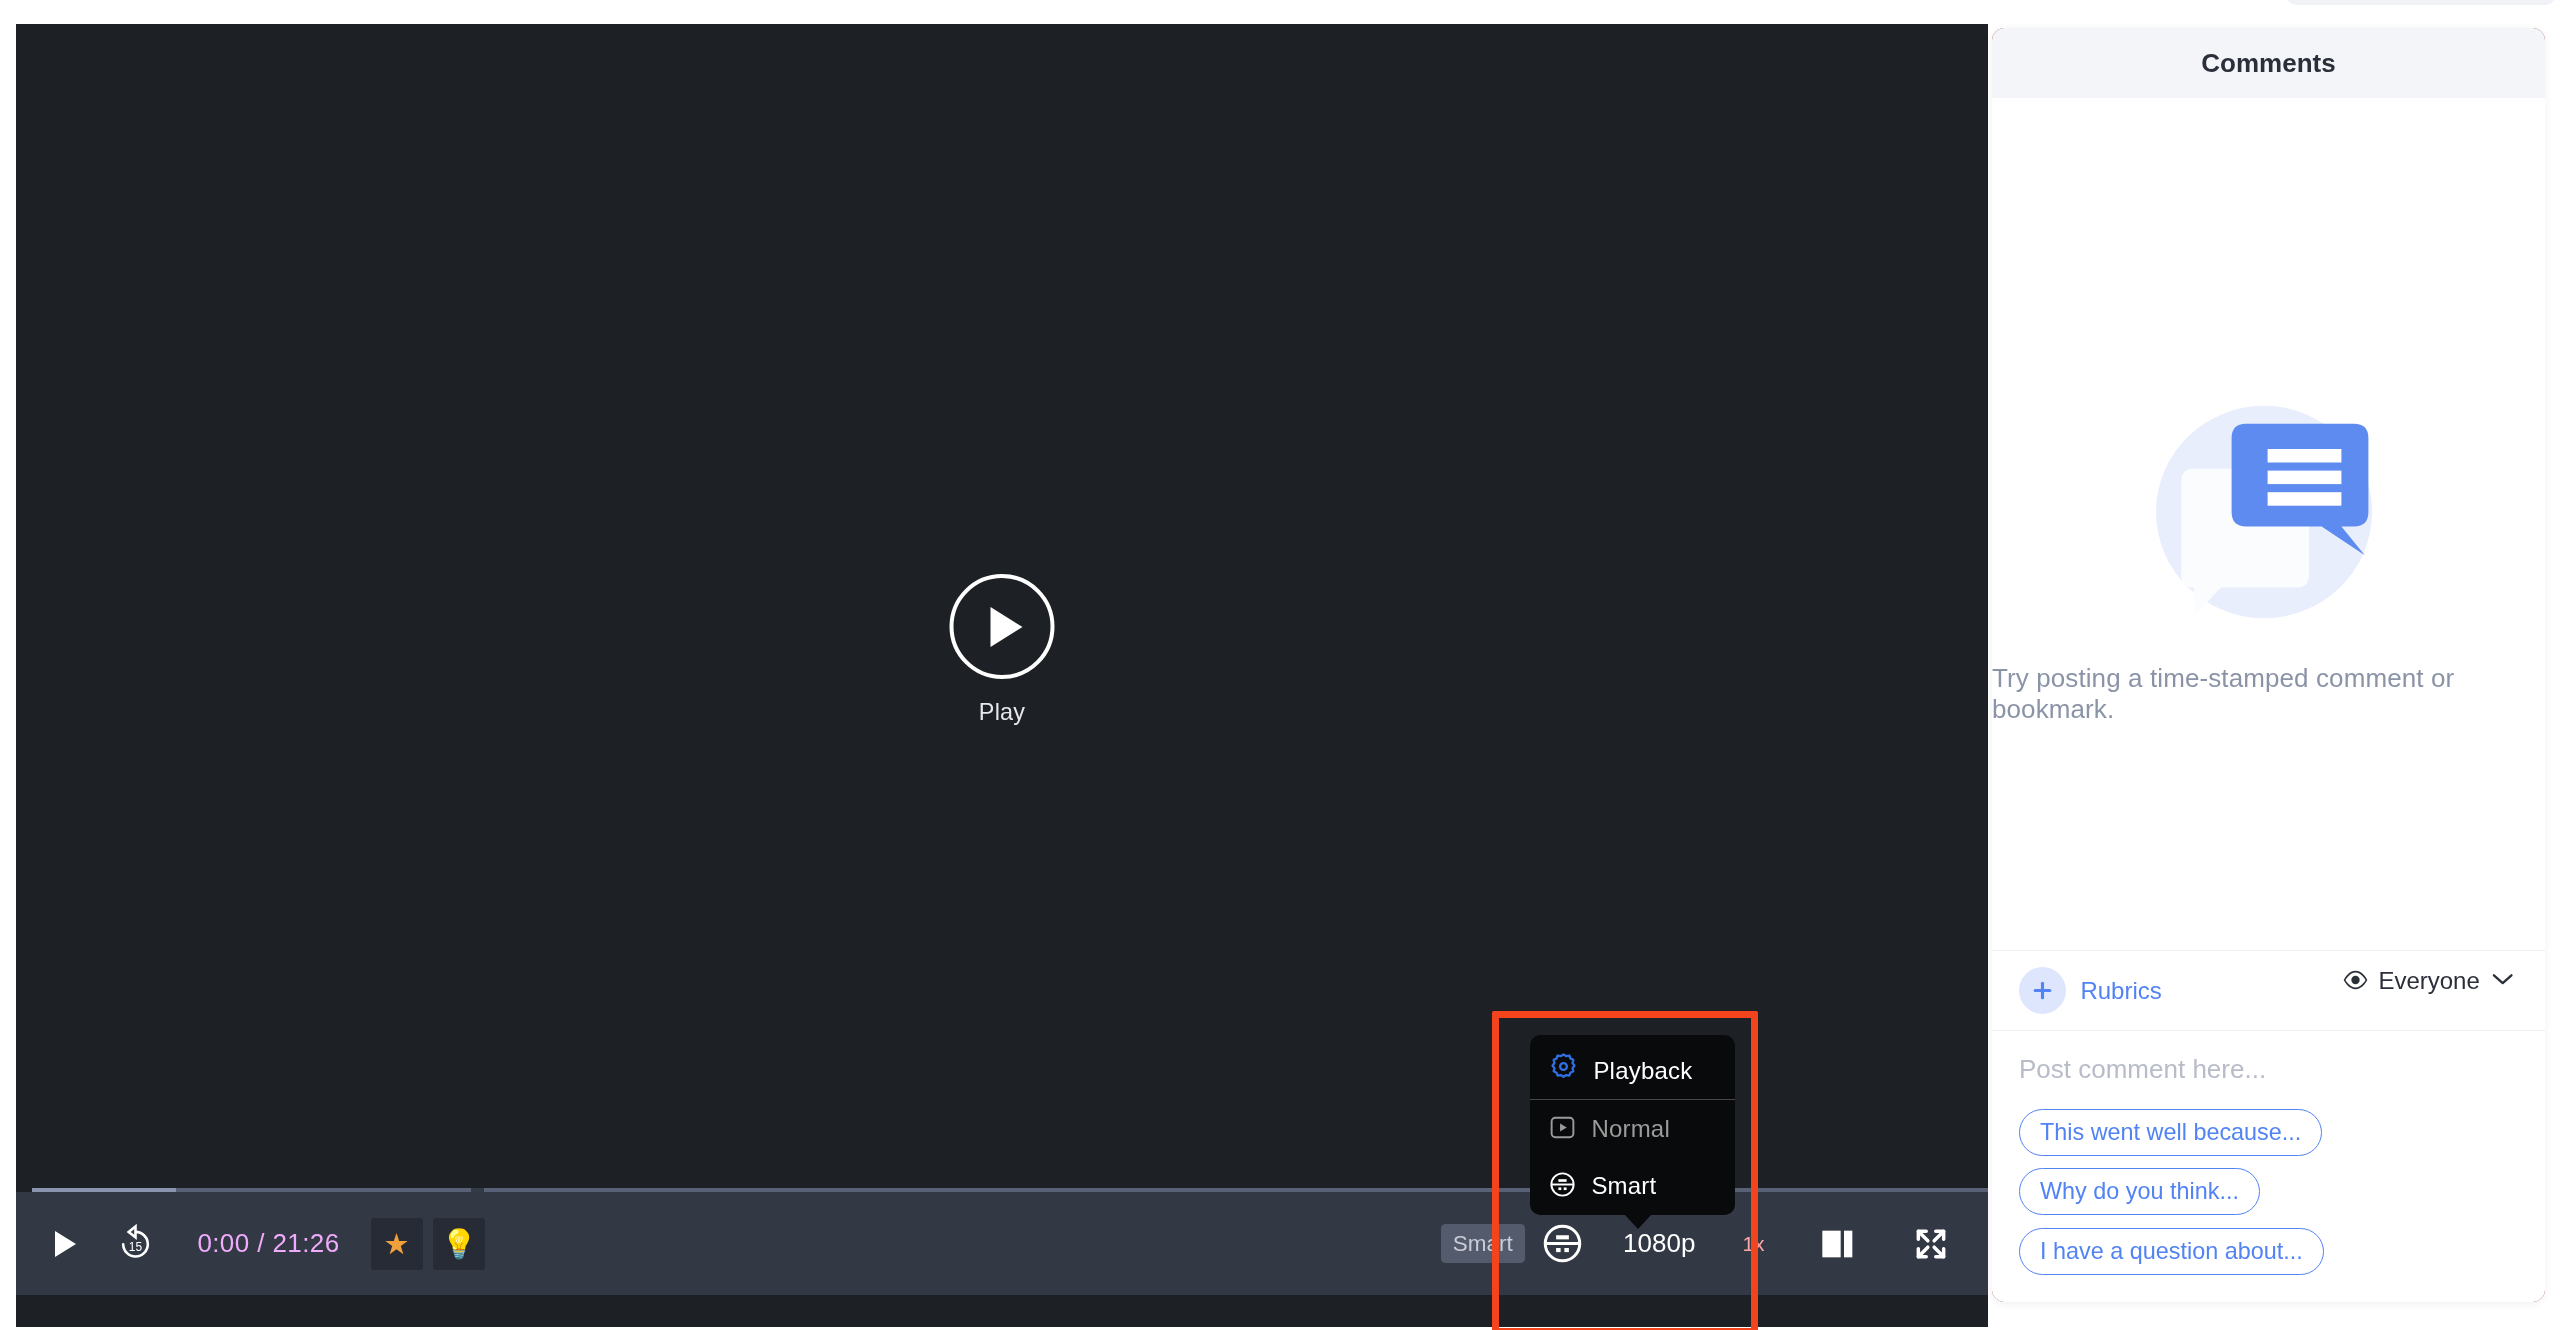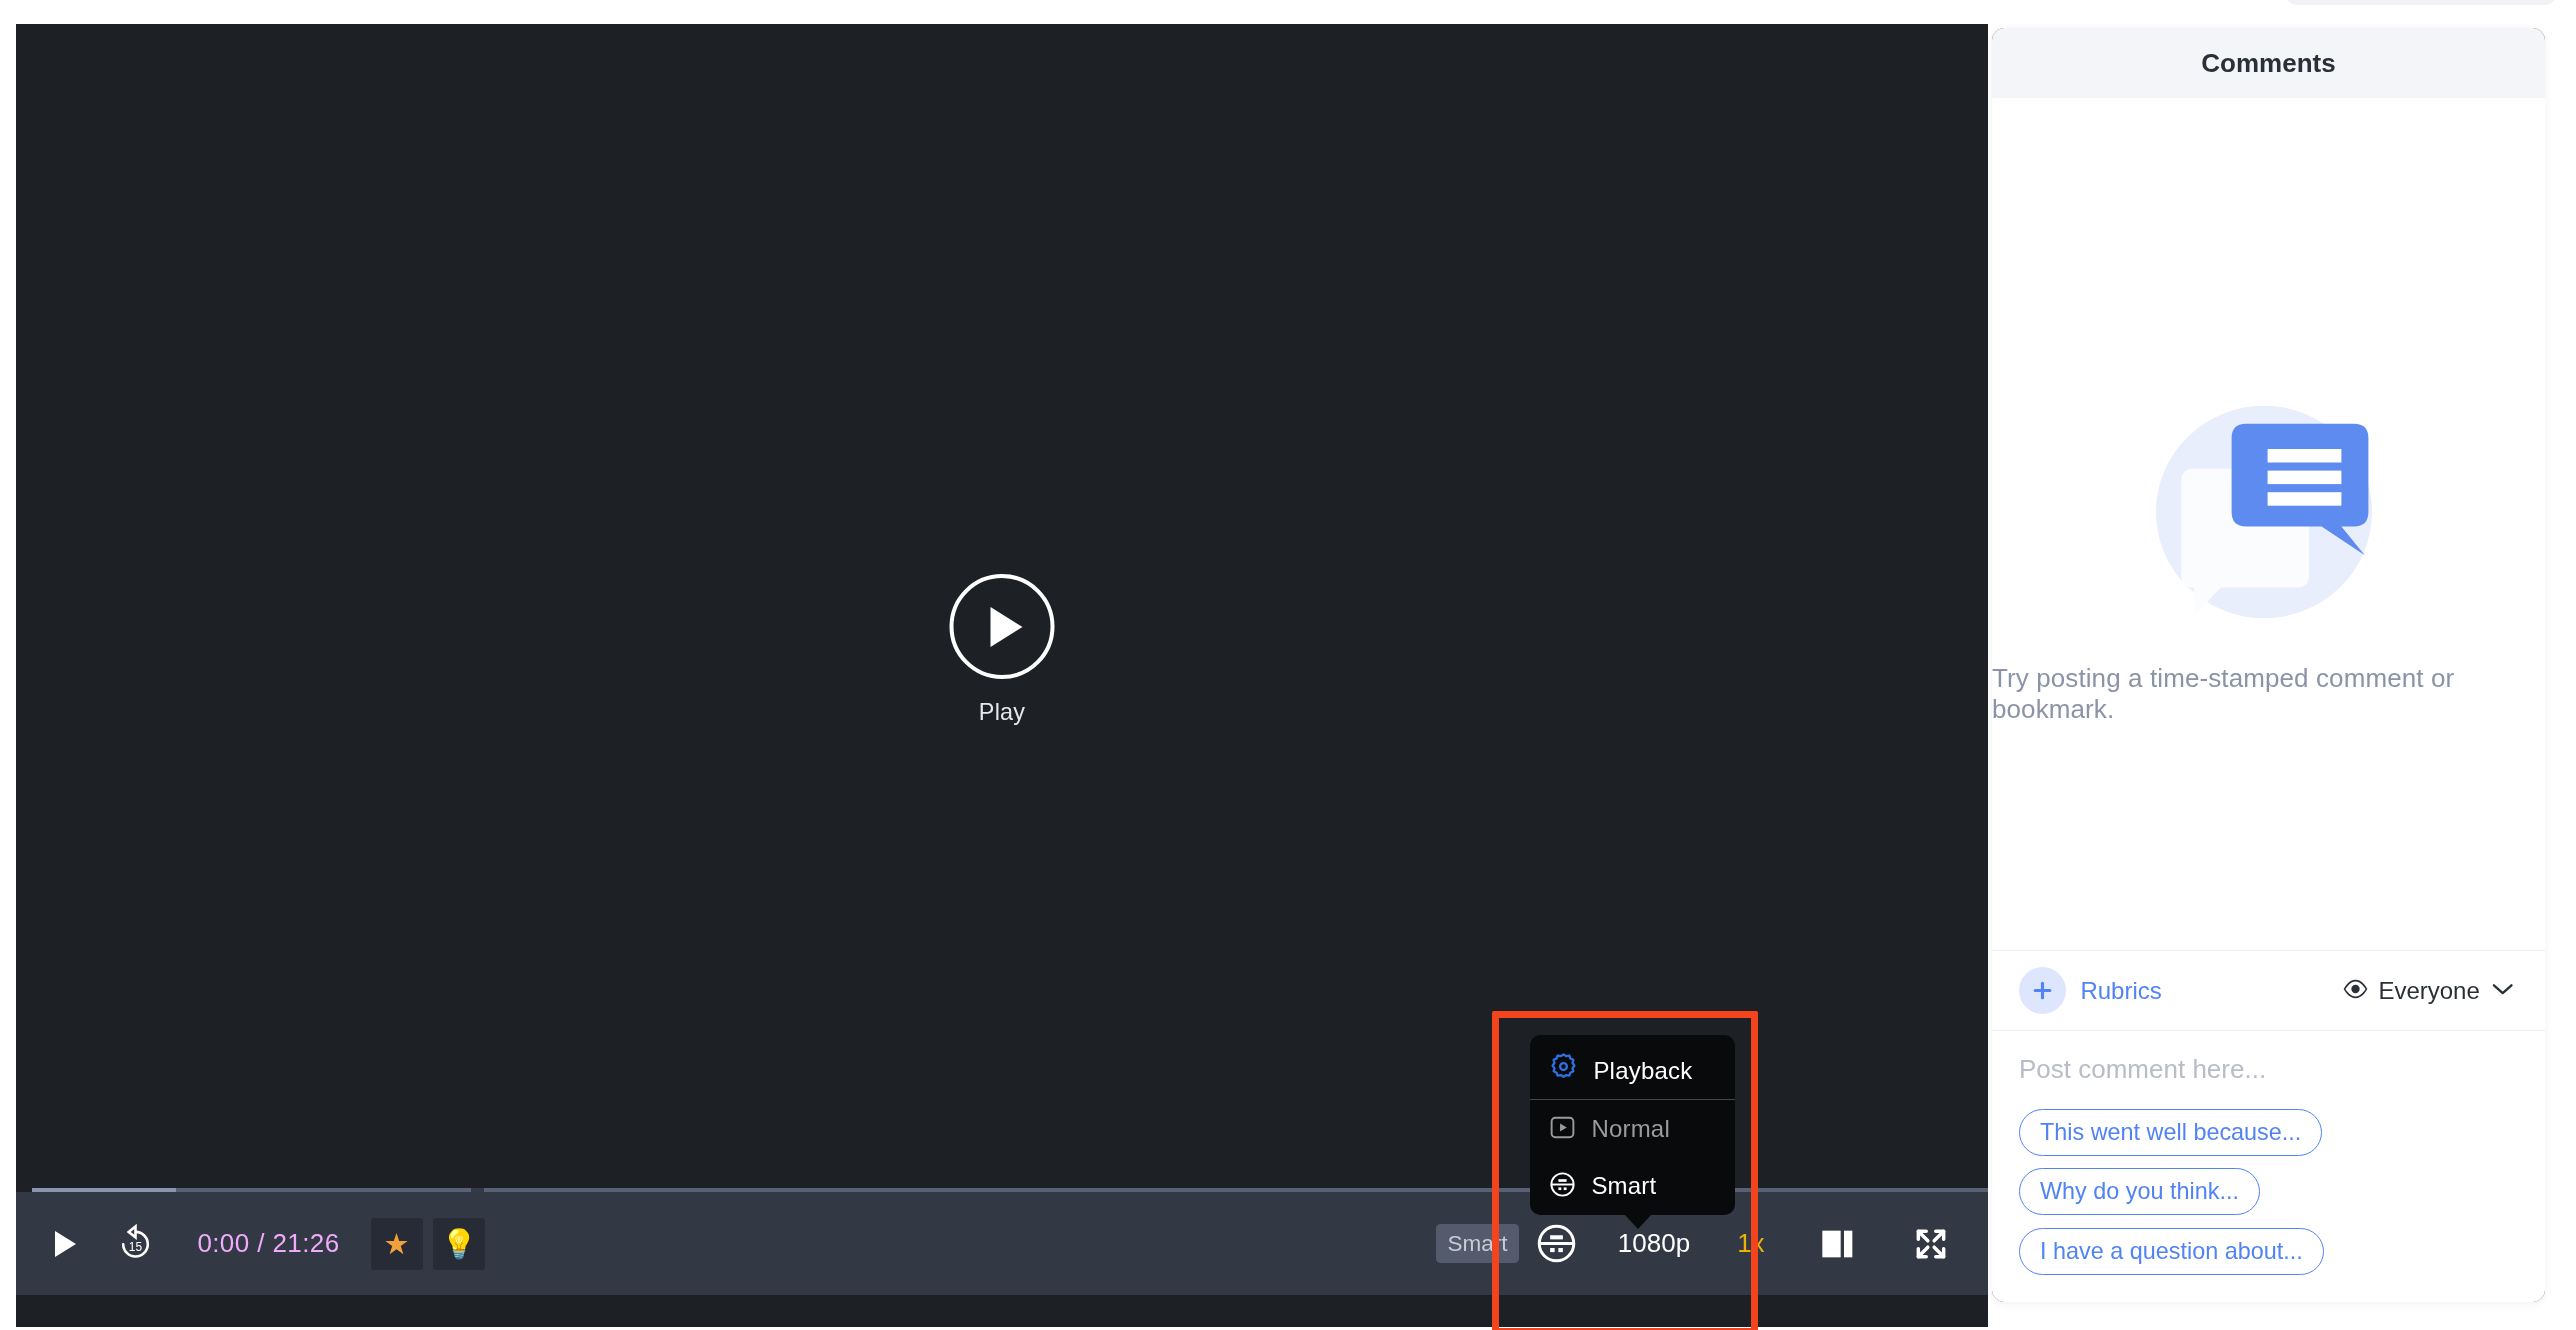--- a/index.html
+++ b/index.html
@@ -159,22 +159,22 @@
     white-space: nowrap;
   }
   .btn-smart-toggle { width: 50px; height: 50px; margin-right: 36px; position: relative; }
   .res-text {
     color: #ffffff;
     font-size: 26px;
     margin-right: 47px;
     white-space: nowrap;
   }
   .speed-text {
-    color: #eab308;
-    font-size: 26px;
+    color: #fca5a5;
+    font-size: 21px;
     margin-right: 50px;
     white-space: nowrap;
   }
   .btn-theater { width: 49px; height: 49px; margin-right: 43px; }
   .btn-fullscreen { width: 49px; height: 49px; margin-right: 9px; }
 
   
   .playback-menu {
     position: absolute;
     left: 1530px;
@@ -287,21 +287,21 @@
     letter-spacing: 0.1px;
   }
 
   .comments-footer {
     flex: 0 0 auto;
     border-top: 1.8px solid #eceef3;
     background: #ffffff;
   }
   .rubrics-row {
     display: flex;
-    align-items: center;
+    align-items: flex-start;
     justify-content: space-between;
     padding: 16px 31px 16px 27px;
     border-bottom: 1.8px solid #eceef3;
   }
   .rubrics-left {
     display: flex;
     align-items: center;
     gap: 14.4px;
     cursor: pointer;
   }

